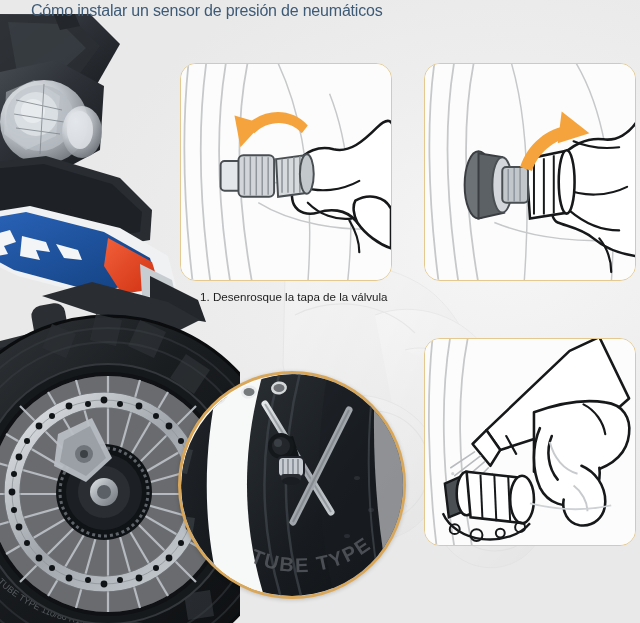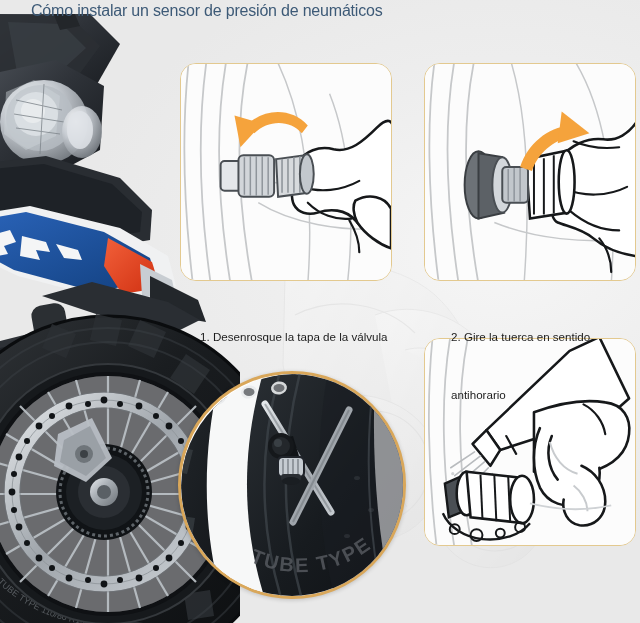--- a/index.html
+++ b/index.html
@@ -100,21 +100,21 @@
     color: #1c1c1c;
     font-size: 11.6px;
     line-height: 17.5px;
     z-index: 35;
   }
   #caption-1 { left: 200px; top: 288px; width: 215px; }
   #caption-2 { left: 451px; top: 288px; width: 185px; }
   #caption-3 { left: 417px; top: 560px; width: 220px; text-align: center; }
   #caption-3 .l2 { display: block; }
 
-  .cap-line { display: block; margin-top: 40px; }
+  .cap-line { display: block; }
 </style>
 </head>
 <body>
 
 <div id="infographic">
 
   <svg class="ghost-bike" viewBox="0 0 300 330" xmlns="http://www.w3.org/2000/svg">
     <defs>
       <linearGradient id="ghostg" x1="0" y1="0" x2="1" y2="1">
         <stop offset="0%" stop-color="#ffffff"></stop>
@@ -655,19 +655,15 @@
       </g>
 
       <path d="M106 166 C130 172 160 174 188 168" fill="none" stroke="#cfd2d5" stroke-width="2"></path>
     </svg>
   </div>
 
   <div class="caption" id="caption-1">
     <span class="cap-line">1. Desenrosque la tapa de la válvula</span>
   </div>
 
-  <div class="caption" id="caption-2">
-    <span class="cap-line">2. Gire la tuerca en sentido</span>
-    <span class="cap-line">antihorario</span>
-  </div>
 
 
 </div>
 
 </body></html>

